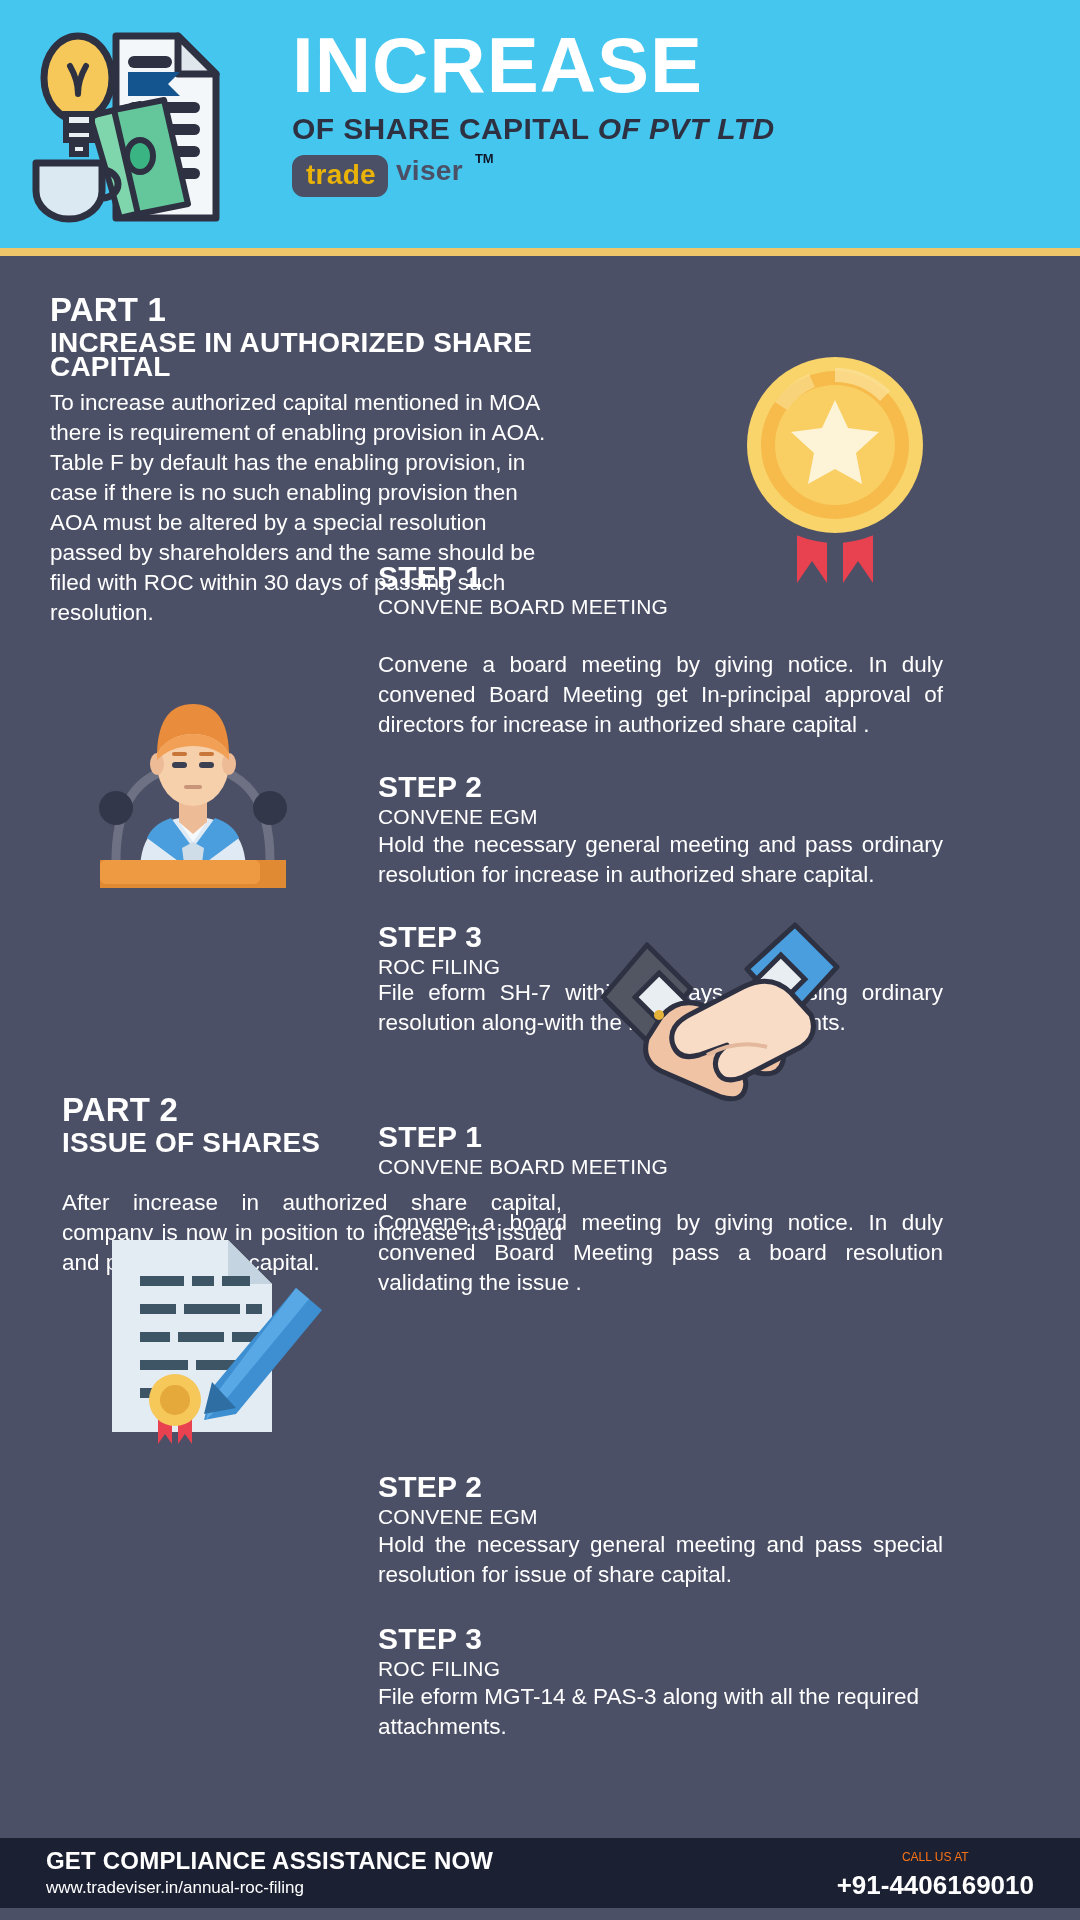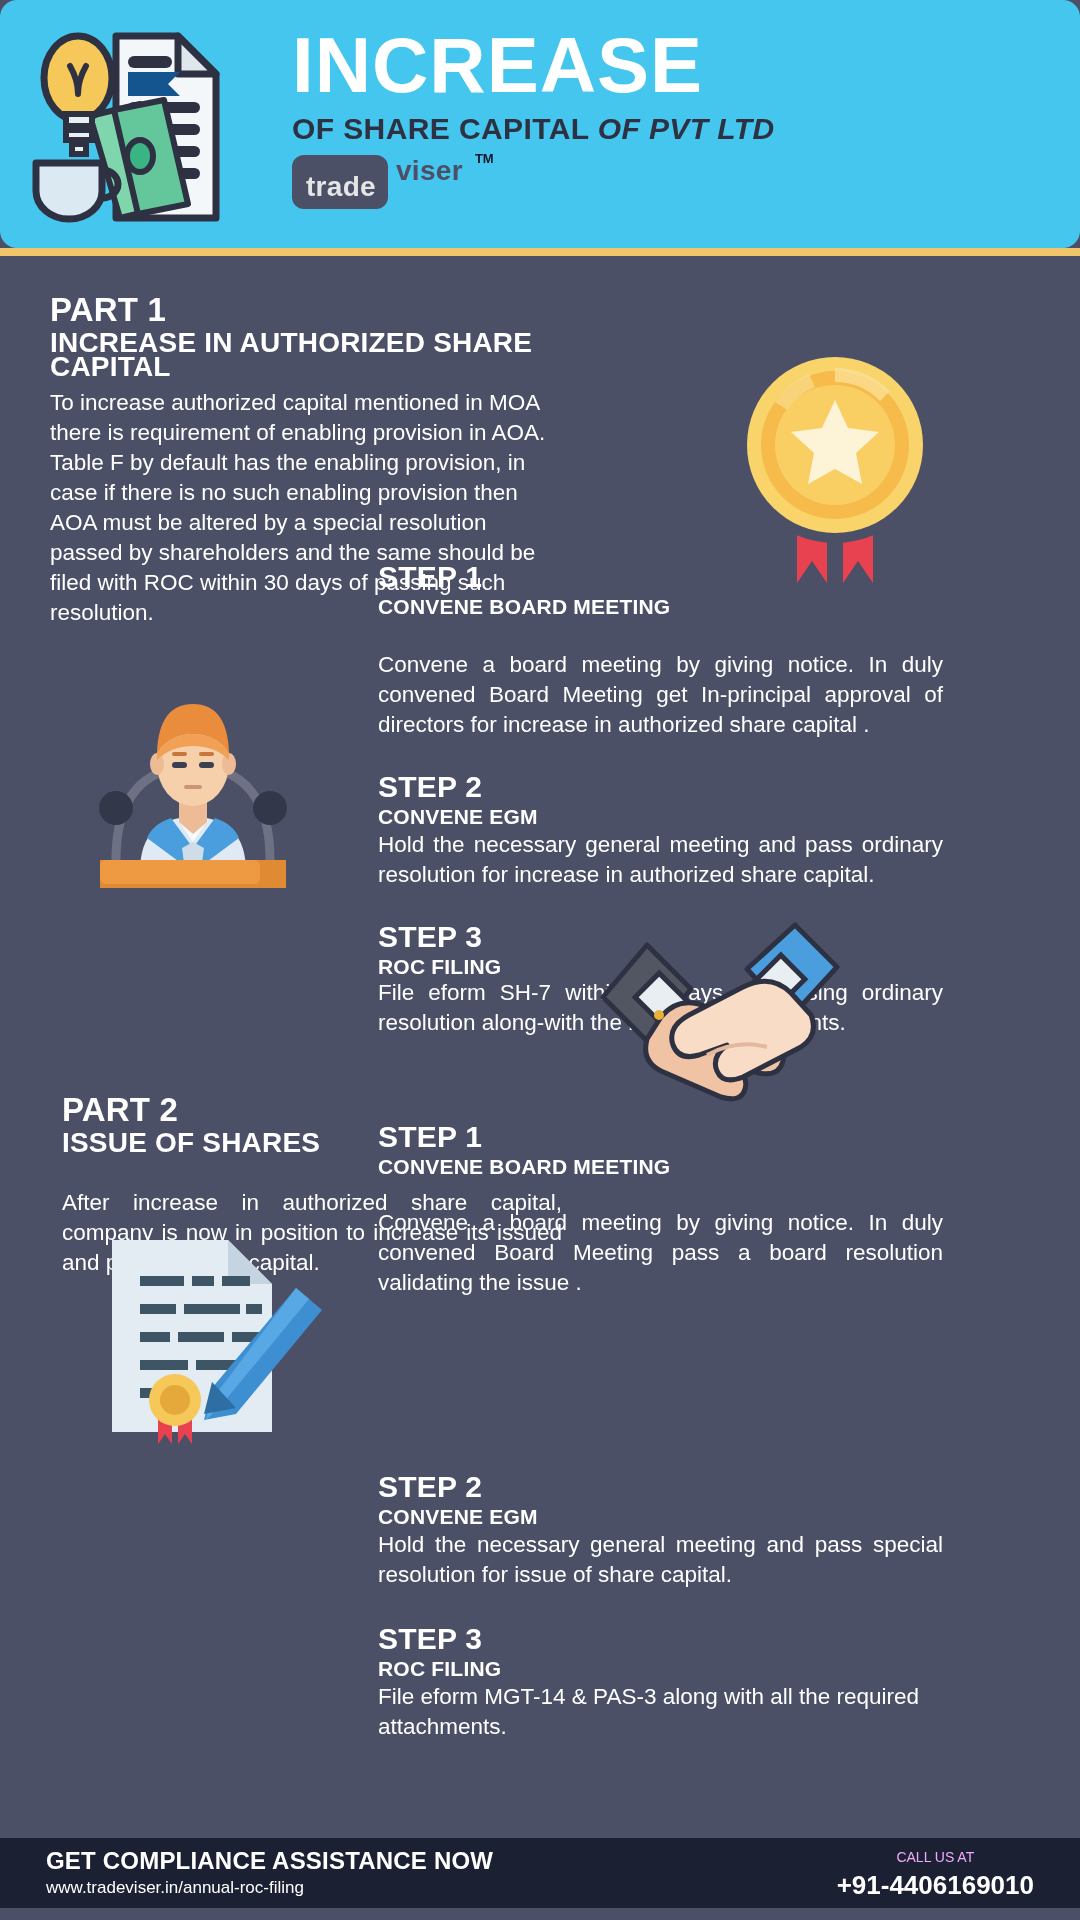--- a/index.html
+++ b/index.html
@@ -7,41 +7,41 @@
     width: 1080px; height: 1920px;
     background: #4c5066;
     font-family: "Liberation Sans", sans-serif;
     overflow: hidden;
   }
   .page { position: relative; width: 1080px; height: 1920px; background: #4c5066; }
 
   
   .header {
     position: absolute; left: 0; top: 0; width: 1080px; height: 248px;
-    background: #45c6ee; overflow: hidden; border-radius: 17px;
+    background: #45c6ee; overflow: hidden;
   }
   .header-rule {
     position: absolute; left: 0; top: 248px; width: 1080px; height: 8px;
     background: #f0c66a;
   }
   .header-art { position: absolute; left: 28px; top: 18px; width: 270px; height: 215px; }
   .title-block { position: absolute; left: 292px; top: 22px; }
   .title-main {
     font-size: 78px; font-weight: bold; color: #ffffff; letter-spacing: 1px;
     line-height: 86px; font-stretch: condensed;
   }
   .title-sub {
     font-size: 30px; font-weight: bold; color: #2e3142; letter-spacing: 0.4px;
     margin-top: 4px; white-space: nowrap;
   }
   .title-sub .ital { font-style: italic; }
   .logo-wrap { position: absolute; left: 292px; top: 155px; display: flex; align-items: flex-start; }
   .logo-pill {
-    background: #4c5066; color: #e5e5e5; font-size: 28px; font-weight: bold;
-    padding: 16px 12px 6px 14px; border-radius: 12px; letter-spacing: 0.3px;
+    background: #4c5066; color: #eab308; font-size: 28px; font-weight: bold;
+    padding: 4px 12px 6px 14px; border-radius: 12px; letter-spacing: 0.3px;
   }
   .logo-viser { color: #4c5066; font-size: 28px; font-weight: bold; margin-left: 8px; letter-spacing: 0.3px; }
   .logo-tm { font-size: 13px; color: #0f172a; margin-left: 12px; margin-top: -4px; font-weight: bold; }
 
   
   .block { position: absolute; }
   .part-num {
     font-size: 33px; font-weight: bold; color: #ffffff; letter-spacing: 0.2px; line-height: 36px;
   }
   .part-sub {
@@ -50,35 +50,35 @@
   }
   .para {
     font-size: 22.5px; color: #ffffff; line-height: 30px; font-weight: normal;
   }
   .para.just { text-align: justify; }
 
   .step-num {
     font-size: 30px; font-weight: bold; color: #ffffff; line-height: 34px; letter-spacing: 0.2px;
   }
   .step-sub {
-    font-size: 21px; font-weight: bold; color: #ffffff; line-height: 25px; letter-spacing: 0.2px;
+    font-size: 21px; font-weight: normal; color: #ffffff; line-height: 25px; letter-spacing: 0.2px;
   }
 
   
   .footer {
     position: absolute; left: 0; top: 1838px; width: 1080px; height: 70px;
     background: #1c2033;
   }
   .footer-left { position: absolute; left: 46px; top: 9px; }
   .footer-head {
     font-size: 24px; font-weight: bold; color: #ffffff; letter-spacing: 0.2px; line-height: 28px;
   }
   .footer-url { font-size: 17px; color: #ffffff; margin-top: 3px; line-height: 20px; }
   .footer-right { position: absolute; right: 46px; top: 8px; text-align: center; }
-  .footer-call { font-size: 14px; color: #f0abfc; line-height: 22px; }
+  .footer-call { font-size: 12px; color: #f97316; line-height: 22px; }
   .footer-phone { font-size: 26px; font-weight: bold; color: #ffffff; line-height: 30px; margin-top: 2px; }
 
   
   .illus { position: absolute; }
 </style>
 </head>
 <body>
 
 <div class="page">
 

